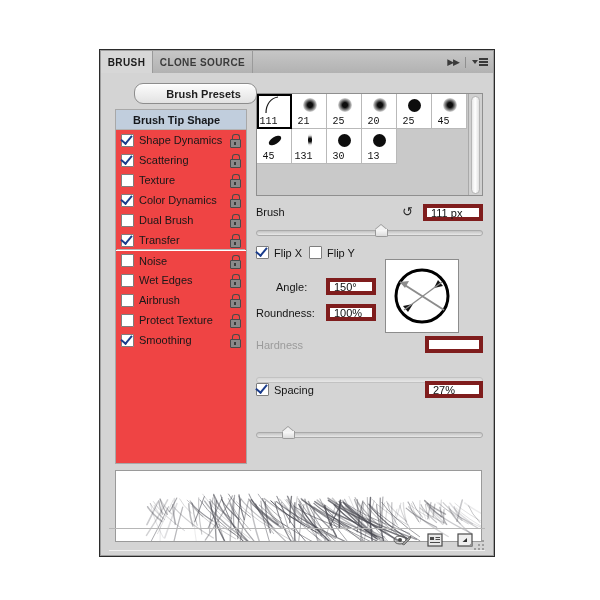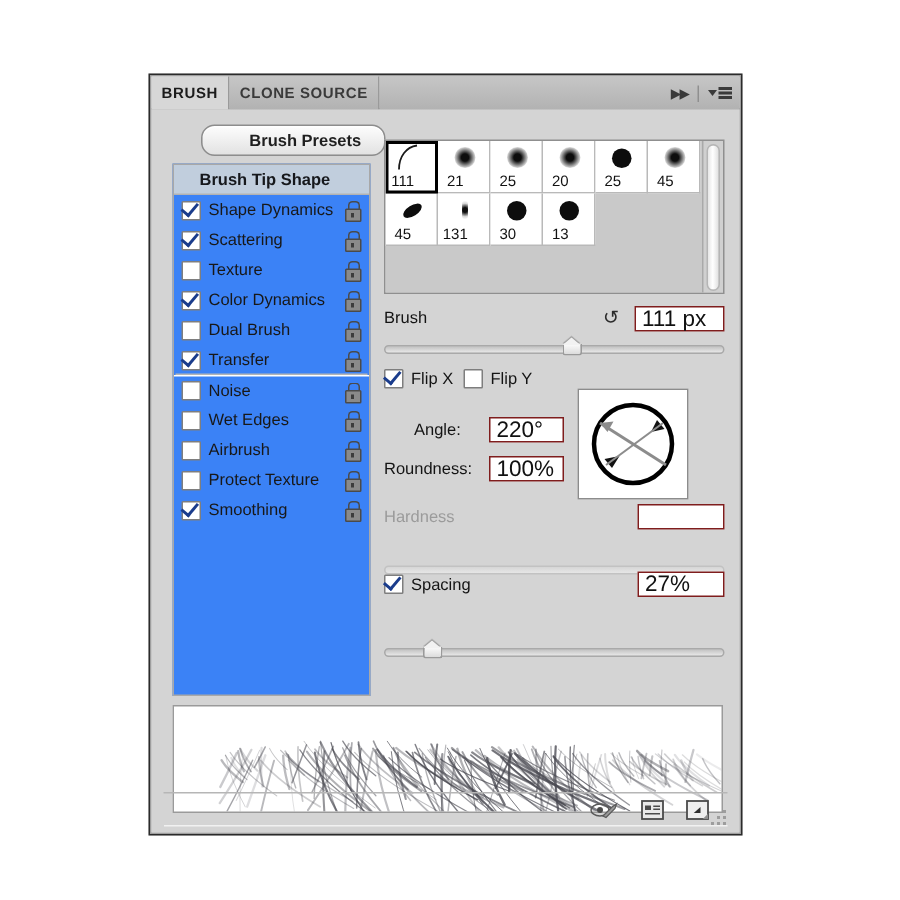--- a/index.html
+++ b/index.html
@@ -83,21 +83,21 @@
     display:flex;align-items:center;justify-content:center;
     font-size:11px;color:#1f1f1f;font-weight:bold;
     box-shadow:0 1px 0 rgba(255,255,255,.9) inset;
     cursor:pointer;
     padding-left:16px;
   }
 
   
   .side{
     position:absolute;left:14px;top:36px;width:132px;height:355px;
-    background:#3b82f6;
+    background:#ef4444;
     border:1px solid #a8a8a8;
     box-sizing:border-box;
   }
   .side-head{
     height:20px;background:#c1cedd;
     display:flex;align-items:center;
     padding-left:17px;
     font-size:11px;font-weight:bold;color:#16181c;
     border-bottom:1px solid #b3b3b3;
     box-sizing:border-box;
@@ -161,21 +161,21 @@
     position:relative;box-sizing:border-box;cursor:pointer;
   }
   .cell.sel{outline:2px solid #000;outline-offset:-2px;z-index:2;}
   .cell .thumb{
     position:absolute;left:0;top:2px;width:35px;height:18px;
     display:flex;align-items:center;justify-content:center;
   }
   .cell .num{
     position:absolute;left:0;bottom:1px;width:23px;
     text-align:center;font-size:10px;color:#111;
-    font-family:Liberation Sans, sans-serif;
+    font-family:Liberation Mono, monospace;
   }
   .dot{border-radius:50%;background:#0d0d0d;}
   .dot.soft{
     background:radial-gradient(circle,#0d0d0d 25%,rgba(13,13,13,.15) 70%,rgba(13,13,13,0) 100%);
   }
   .scroll-track{
     position:absolute;right:0;top:0;width:14px;bottom:0;
     background:#d0d0d0;border-left:1px solid #a9a9a9;box-sizing:border-box;
     cursor:pointer;
   }
@@ -185,24 +185,24 @@
     border:1px solid #b5b5b5;border-radius:5px;box-sizing:border-box;
   }
 
   
   .ctl{position:absolute;left:155px;width:227px;}
 
   .row-label{font-size:11px;color:#141414;}
   .row-label.dim{color:#9b9b9b;}
 
   .field{
-    background:#ffffff;border:1px solid #7f1d1d;
+    background:#ffffff;border:4px solid #7f1d1d;
     height:17px;box-sizing:border-box;
     display:flex;align-items:center;padding:0 4px;
-    font-size:15px;color:#111;
+    font-size:11px;color:#111;
     cursor:text;
   }
 
   .slider{
     position:relative;height:12px;
   }
   .slider .track{
     position:absolute;left:0;right:0;top:4px;height:6px;
     background:linear-gradient(#c2c2c2,#e8e8e8);
     border:1px solid #a9a9a9;border-radius:4px;box-sizing:border-box;
@@ -499,21 +499,21 @@
             <polygon points="14,22 23,21 19,28" fill="#8c8c8c"></polygon>
             <polygon points="52,20 57,26 48,28" fill="#111"></polygon>
             <polygon points="22,52 17,46 27,44" fill="#111"></polygon>
             <line x1="18" y1="50" x2="56" y2="22" stroke="#8c8c8c" stroke-width="1.4"></line>
           </svg>
         </div>
 
         <div class="ctl" style="top:205px;height:18px;">
           <span class="row-label" style="position:absolute;left:20px;top:3px;">Angle:</span>
           <div class="field" style="position:absolute;left:70px;top:0;width:50px;">
-            <span>220°</span>
+            <span>150°</span>
           </div>
         </div>
 
         <div class="ctl" style="top:231px;height:18px;">
           <span class="row-label" style="position:absolute;left:0;top:3px;">Roundness:</span>
           <div class="field" style="position:absolute;left:70px;top:0;width:50px;">
             <span>100%</span>
           </div>
         </div>
 

